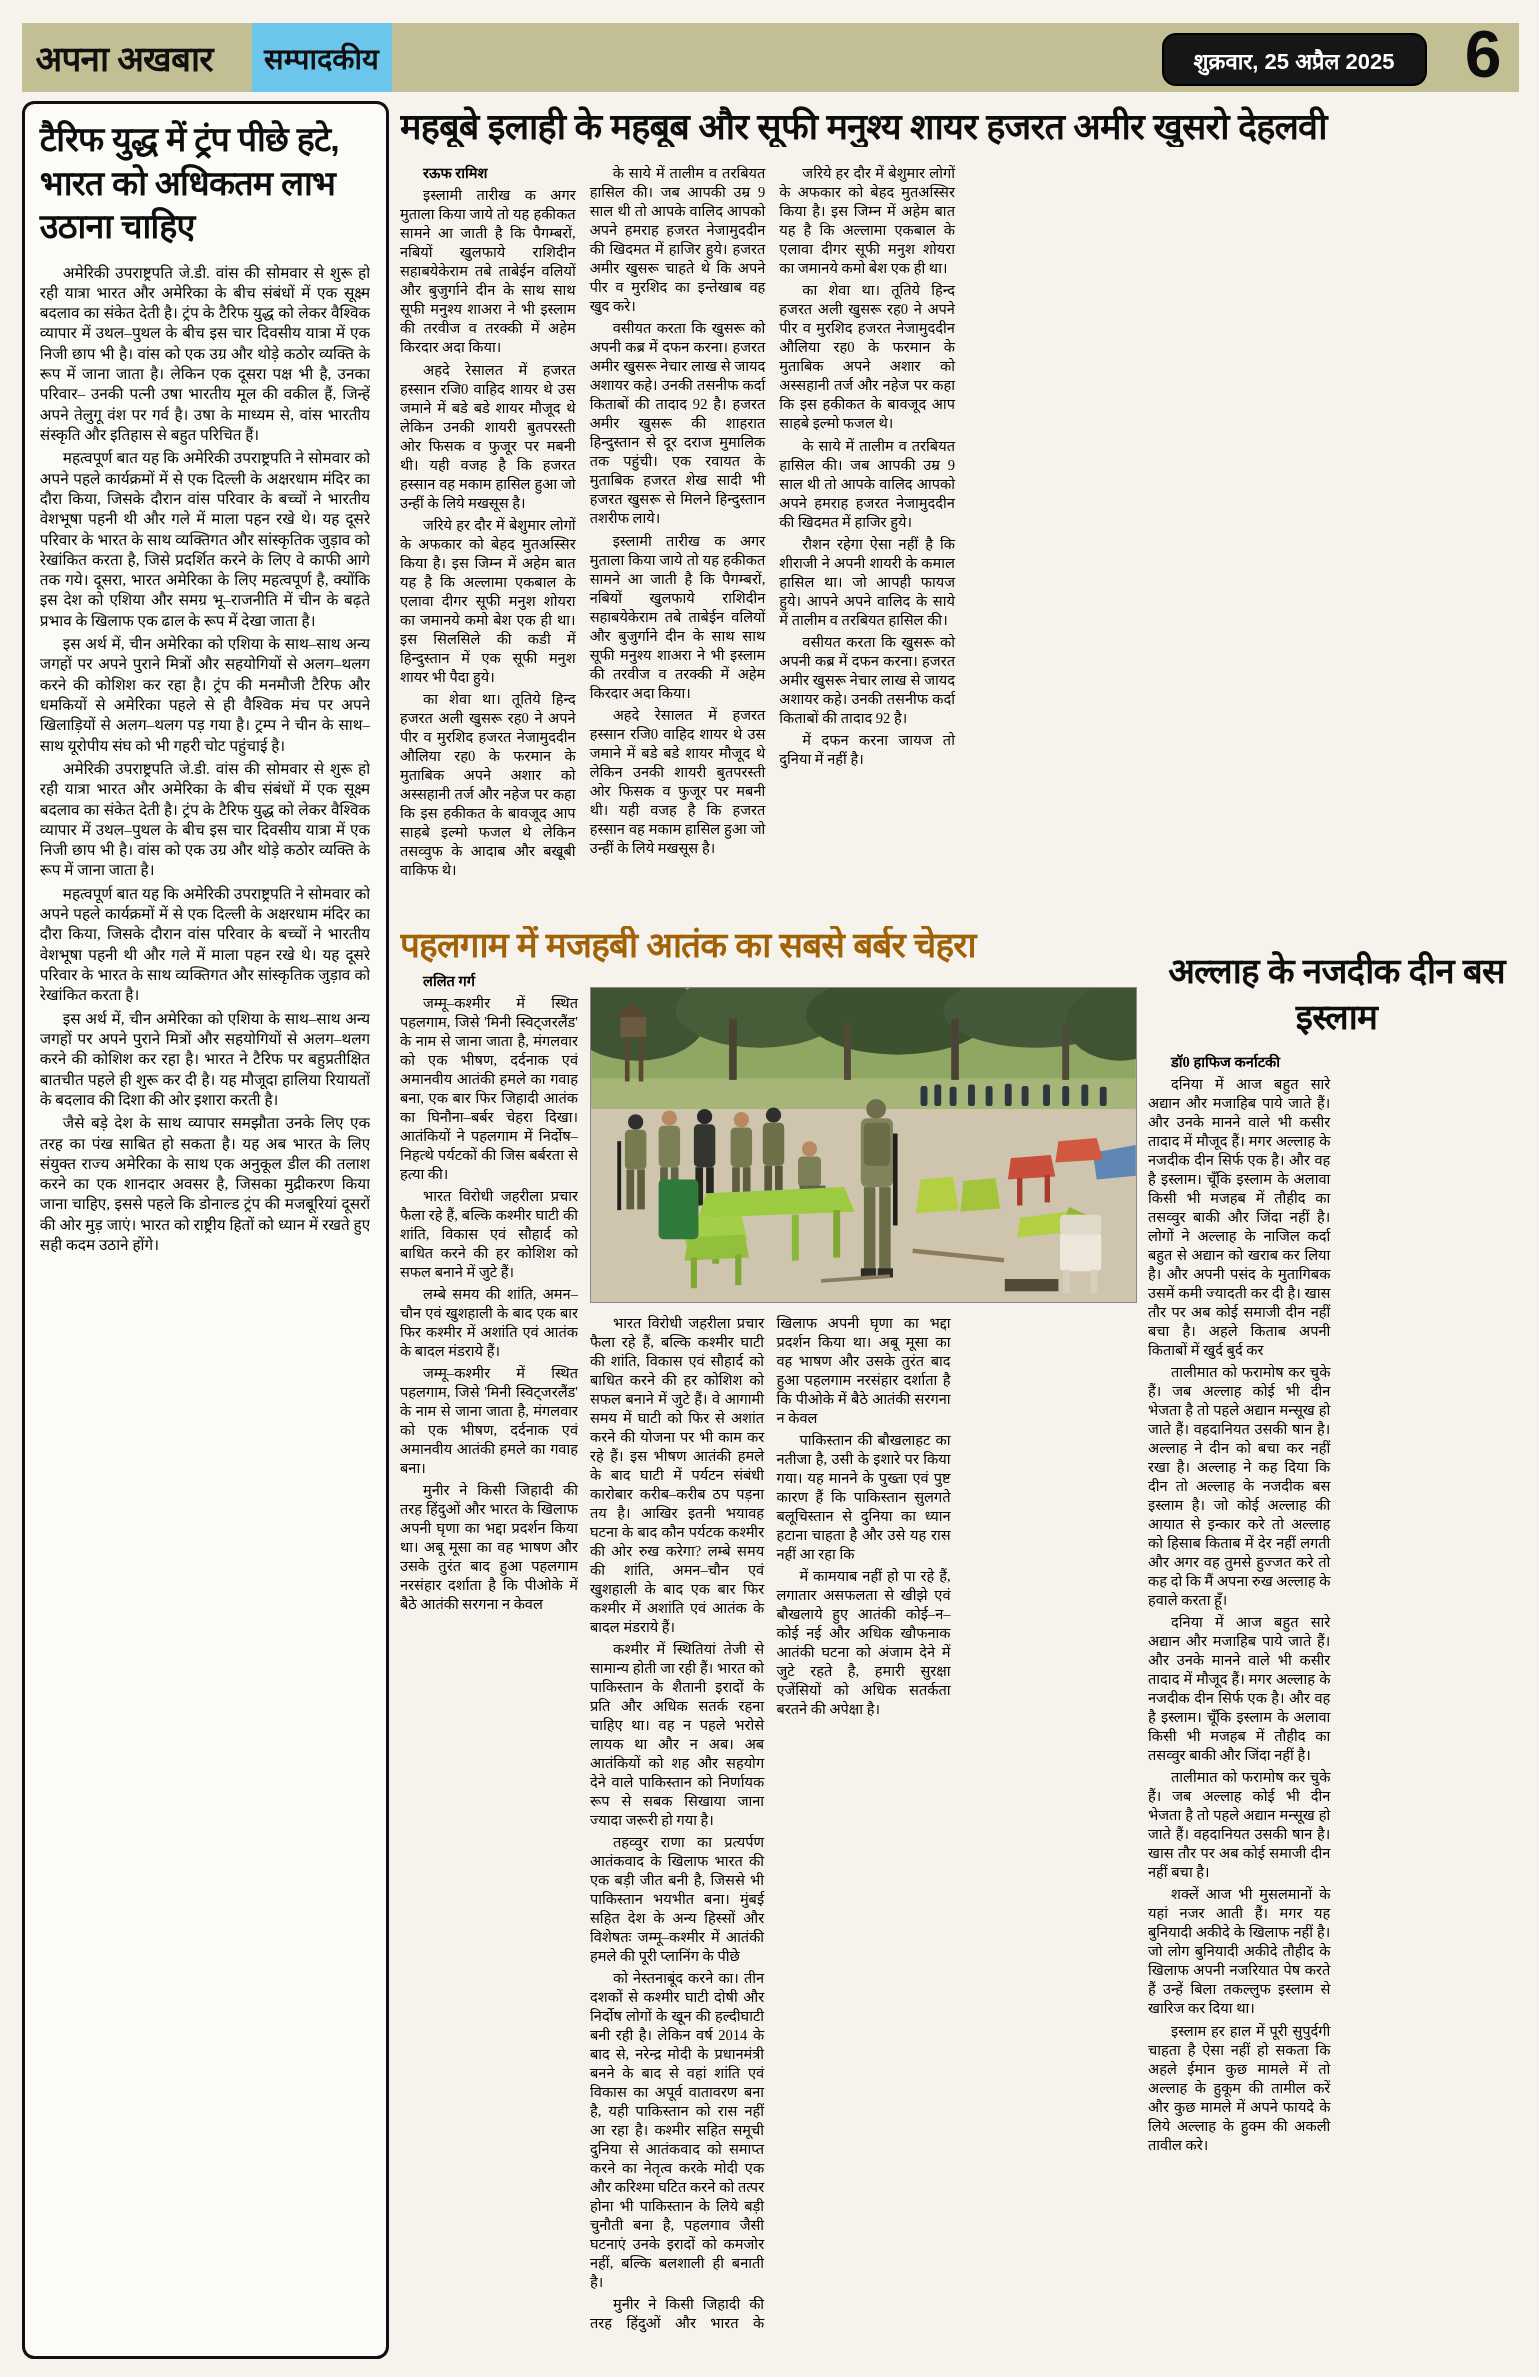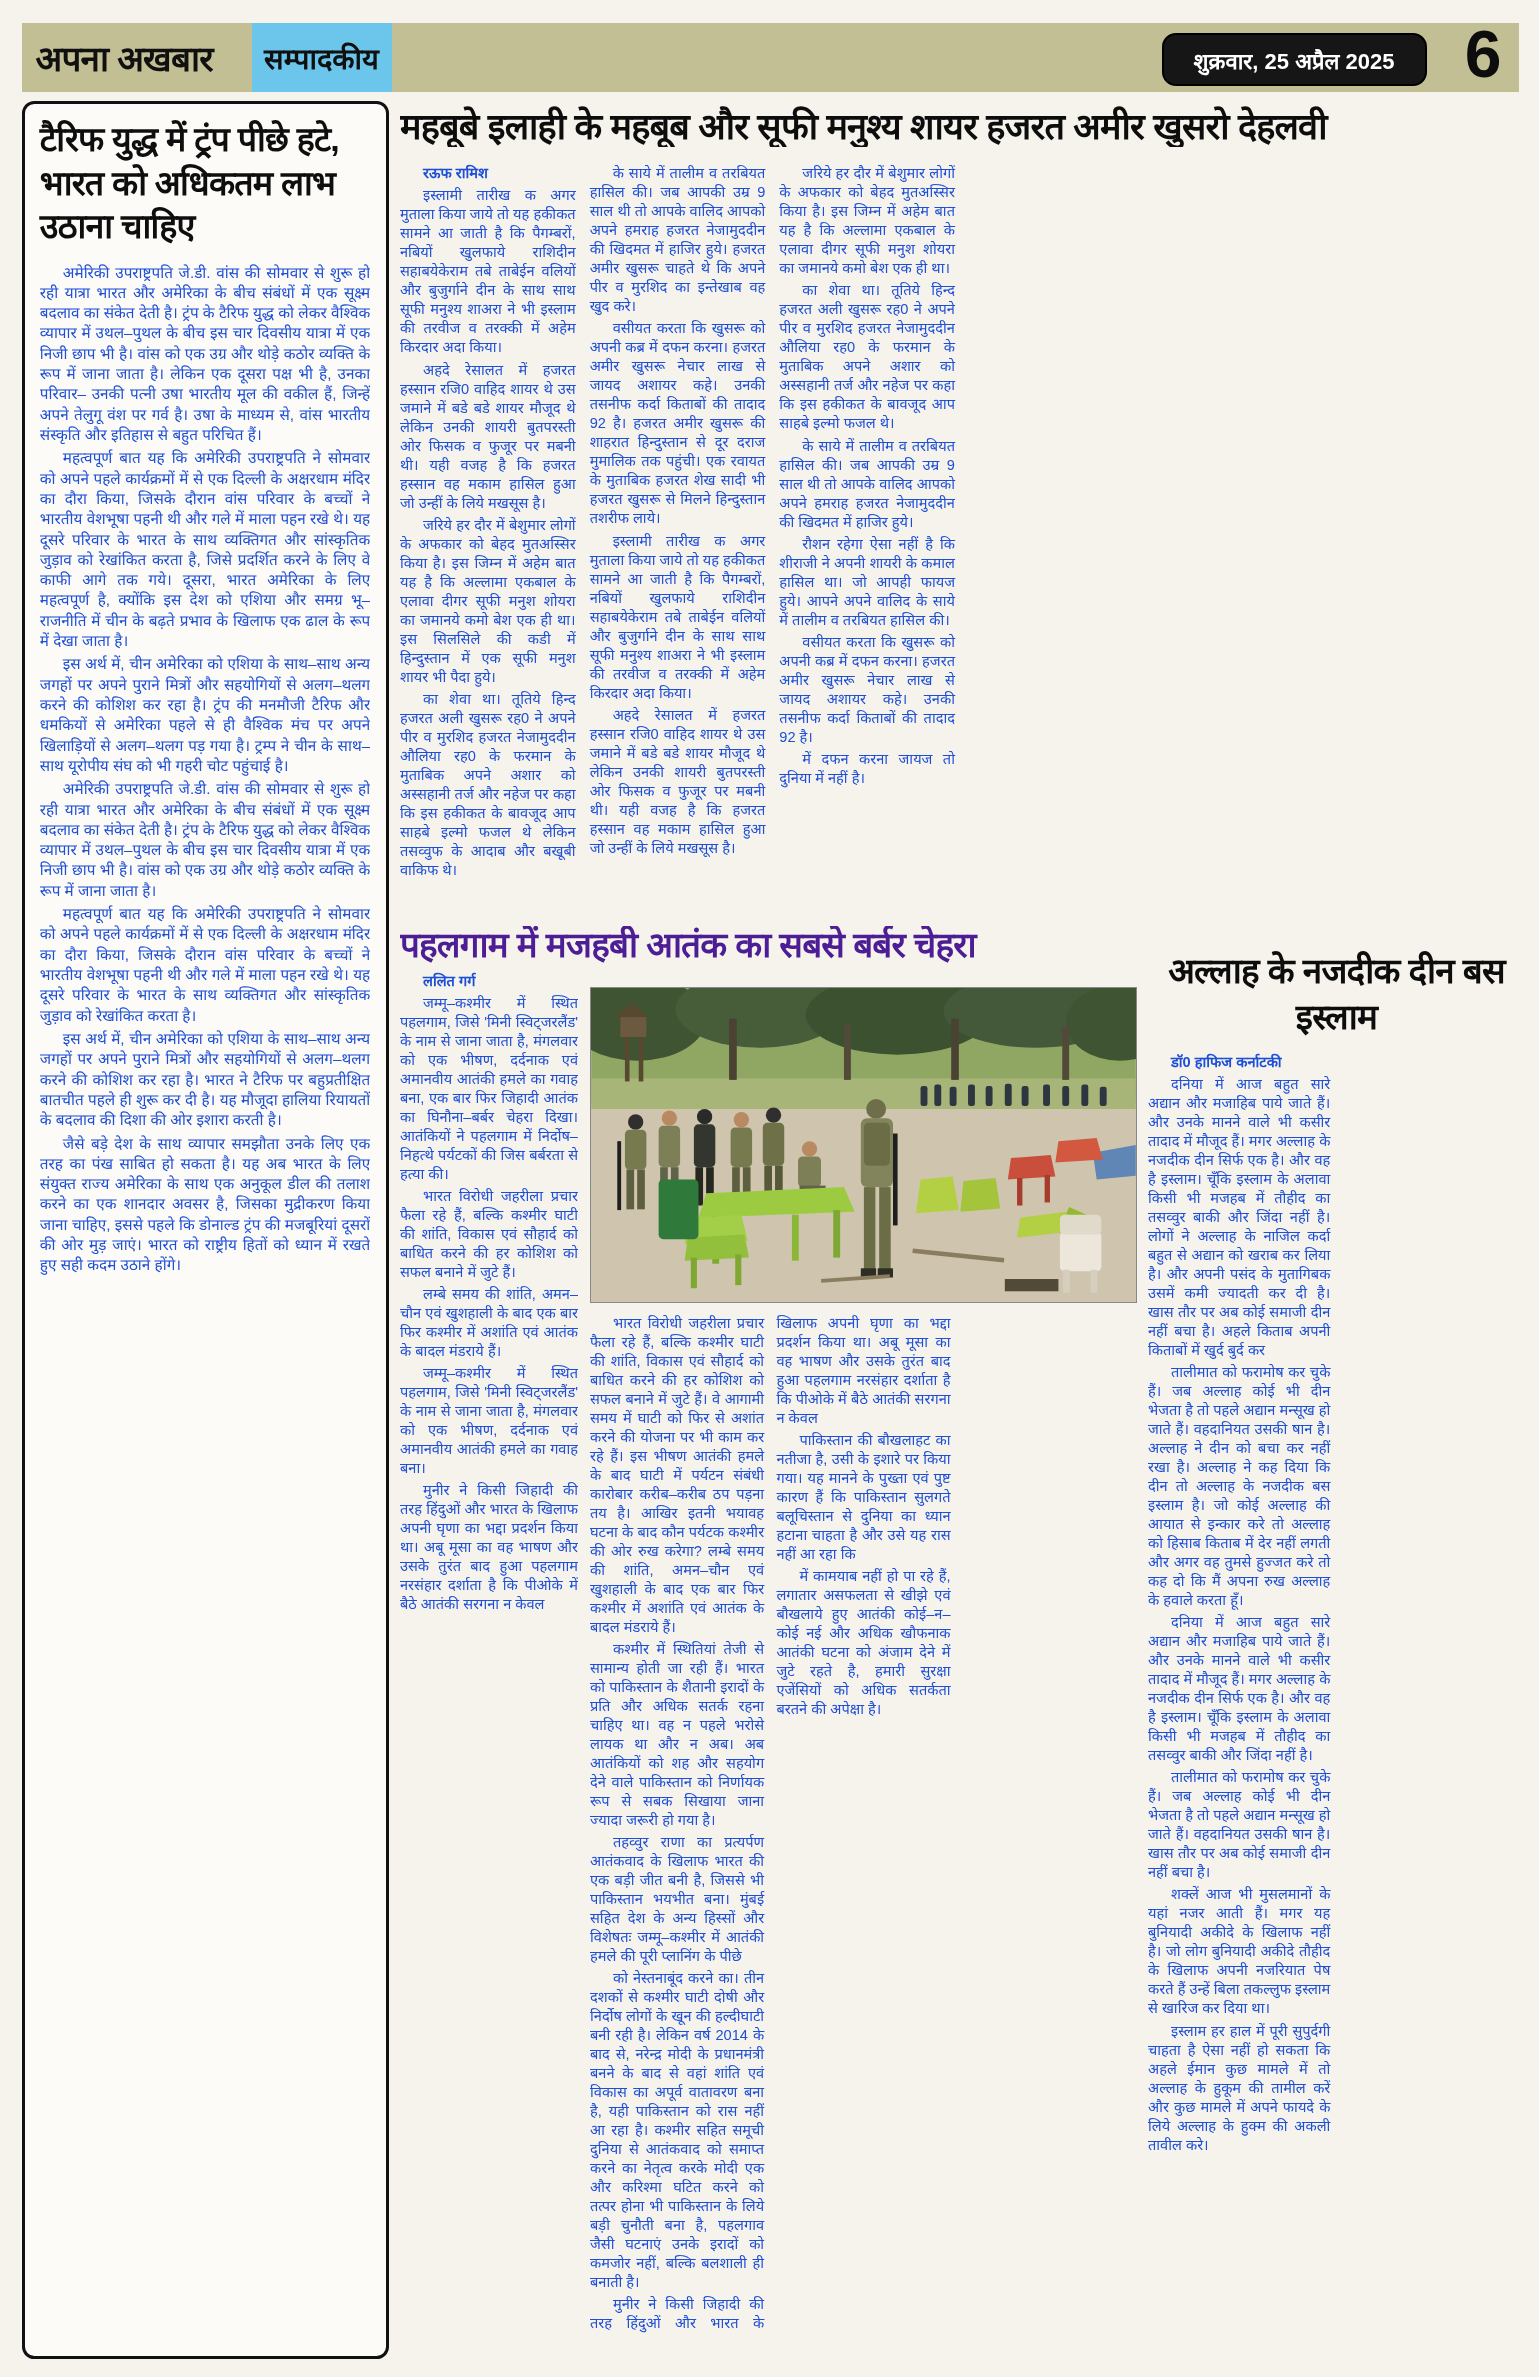--- a/index.html
+++ b/index.html
@@ -29,21 +29,21 @@
     display:flex; align-items:center; justify-content:center;
     color:#ffffff; font-size:22px; font-weight:700; white-space:nowrap;
   }
   .page-number{
     position:absolute; right:17px; top:-3.1px;
     font-size:66px; font-weight:800; color:#0d0d0d; line-height:69px;
   }
   
   .body-text p{
     margin:0 0 3.1px 0; text-indent:23px; text-align:justify;
-    font-size:14.6px; line-height:19px; color:#1d4ed8;
+    font-size:14.6px; line-height:19px; color:#000000;font-family:Liberation Serif, serif;
   }
   .byline{
     font-weight:700; font-size:15.3px; text-indent:23px; margin:0 0 4.6px 0;
   }
   
   .left-box{
     position:absolute; left:21.5px; top:101px; width:367px; height:2258px;
     background:#fcfbf7; border:3.8px solid #111; border-radius:12.3px;
     box-sizing:border-box; padding:14px 15.3px; overflow:hidden;
   }
@@ -64,21 +64,21 @@
   .khusro .cols{
     column-count:6; column-gap:14px; column-fill:auto;
     height:730px; overflow:hidden;
   }
   
   .pahalgam{
     position:absolute; left:400px; top:926px; width:737px; height:1428px;
   }
   .pahalgam .headline{
     font-size:35px; font-weight:800; letter-spacing:-0.8px; line-height:1.1;
-    margin:0 0 33px 0; color:#4c1d95; white-space:nowrap; overflow:hidden;
+    margin:0 0 33px 0; color:#a16207; white-space:nowrap; overflow:hidden;
   }
   .pahalgam .col1{
     position:absolute; left:0; top:46px; width:178px; height:1364px; overflow:hidden;
   }
   .pahalgam .photo{
     position:absolute; left:190px; top:61px; width:547px; height:316px;
     border:0.8px solid #888; box-sizing:border-box; background:#cfc5ae;
   }
   .pahalgam .cols3{
     position:absolute; left:190px; top:388px; width:547px; height:1037px;

